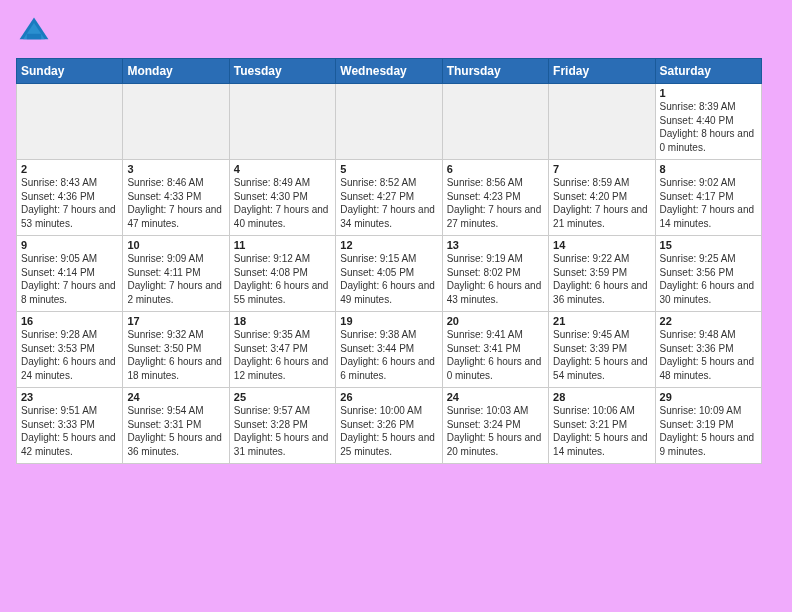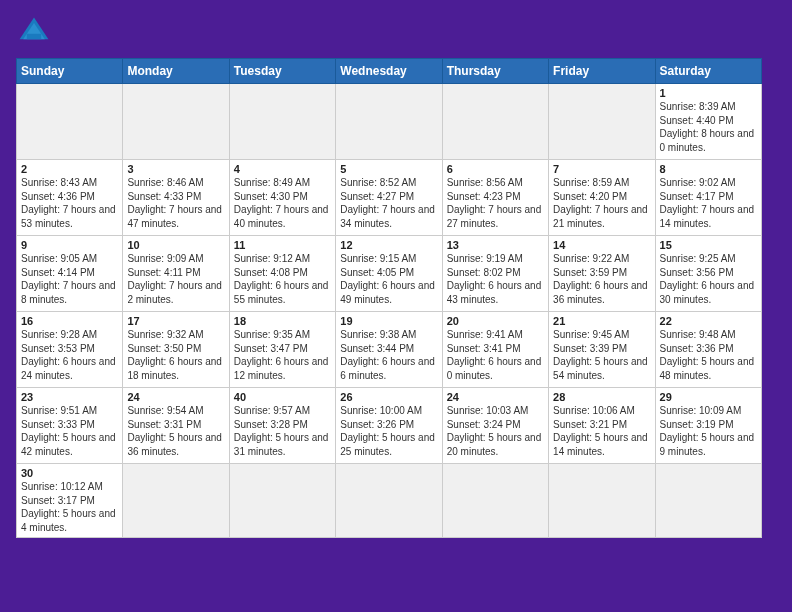--- a/index.html
+++ b/index.html
@@ -6,21 +6,21 @@
     body {
       font-family: Arial, sans-serif;
       background: #fff;
       width: 792px;
       height: 612px;
       overflow: hidden;
     }
     .page {
       width: 792px;
       height: 612px;
-      background: #4c1d95;
+      background: #f0abfc;
       padding: 10px 30px 10px 16px;
     }
     .header {
       display: flex;
       justify-content: space-between;
       align-items: flex-start;
       margin-bottom: 8px;
     }
     .logo {
       display: flex;
@@ -311,21 +311,21 @@
 and 42 minutes.</div>
           </td>
           <td>
             <span class="day-number">24</span>
             <div class="day-info">Sunrise: 9:54 AM
 Sunset: 3:31 PM
 Daylight: 5 hours
 and 36 minutes.</div>
           </td>
           <td>
-            <span class="day-number">40</span>
+            <span class="day-number">25</span>
             <div class="day-info">Sunrise: 9:57 AM
 Sunset: 3:28 PM
 Daylight: 5 hours
 and 31 minutes.</div>
           </td>
           <td>
             <span class="day-number">26</span>
             <div class="day-info">Sunrise: 10:00 AM
 Sunset: 3:26 PM
 Daylight: 5 hours
@@ -345,31 +345,16 @@
 Daylight: 5 hours
 and 14 minutes.</div>
           </td>
           <td>
             <span class="day-number">29</span>
             <div class="day-info">Sunrise: 10:09 AM
 Sunset: 3:19 PM
 Daylight: 5 hours
 and 9 minutes.</div>
           </td>
-        </tr>
-        <tr>
-          <td class="last-row">
-            <span class="day-number">30</span>
-            <div class="day-info">Sunrise: 10:12 AM
-Sunset: 3:17 PM
-Daylight: 5 hours
-and 4 minutes.</div>
-          </td>
-          <td class="empty last-row"></td>
-          <td class="empty last-row"></td>
-          <td class="empty last-row"></td>
-          <td class="empty last-row"></td>
-          <td class="empty last-row"></td>
-          <td class="empty last-row"></td>
         </tr>
       </tbody>
   </table>
 </div>
 
 </body></html>

